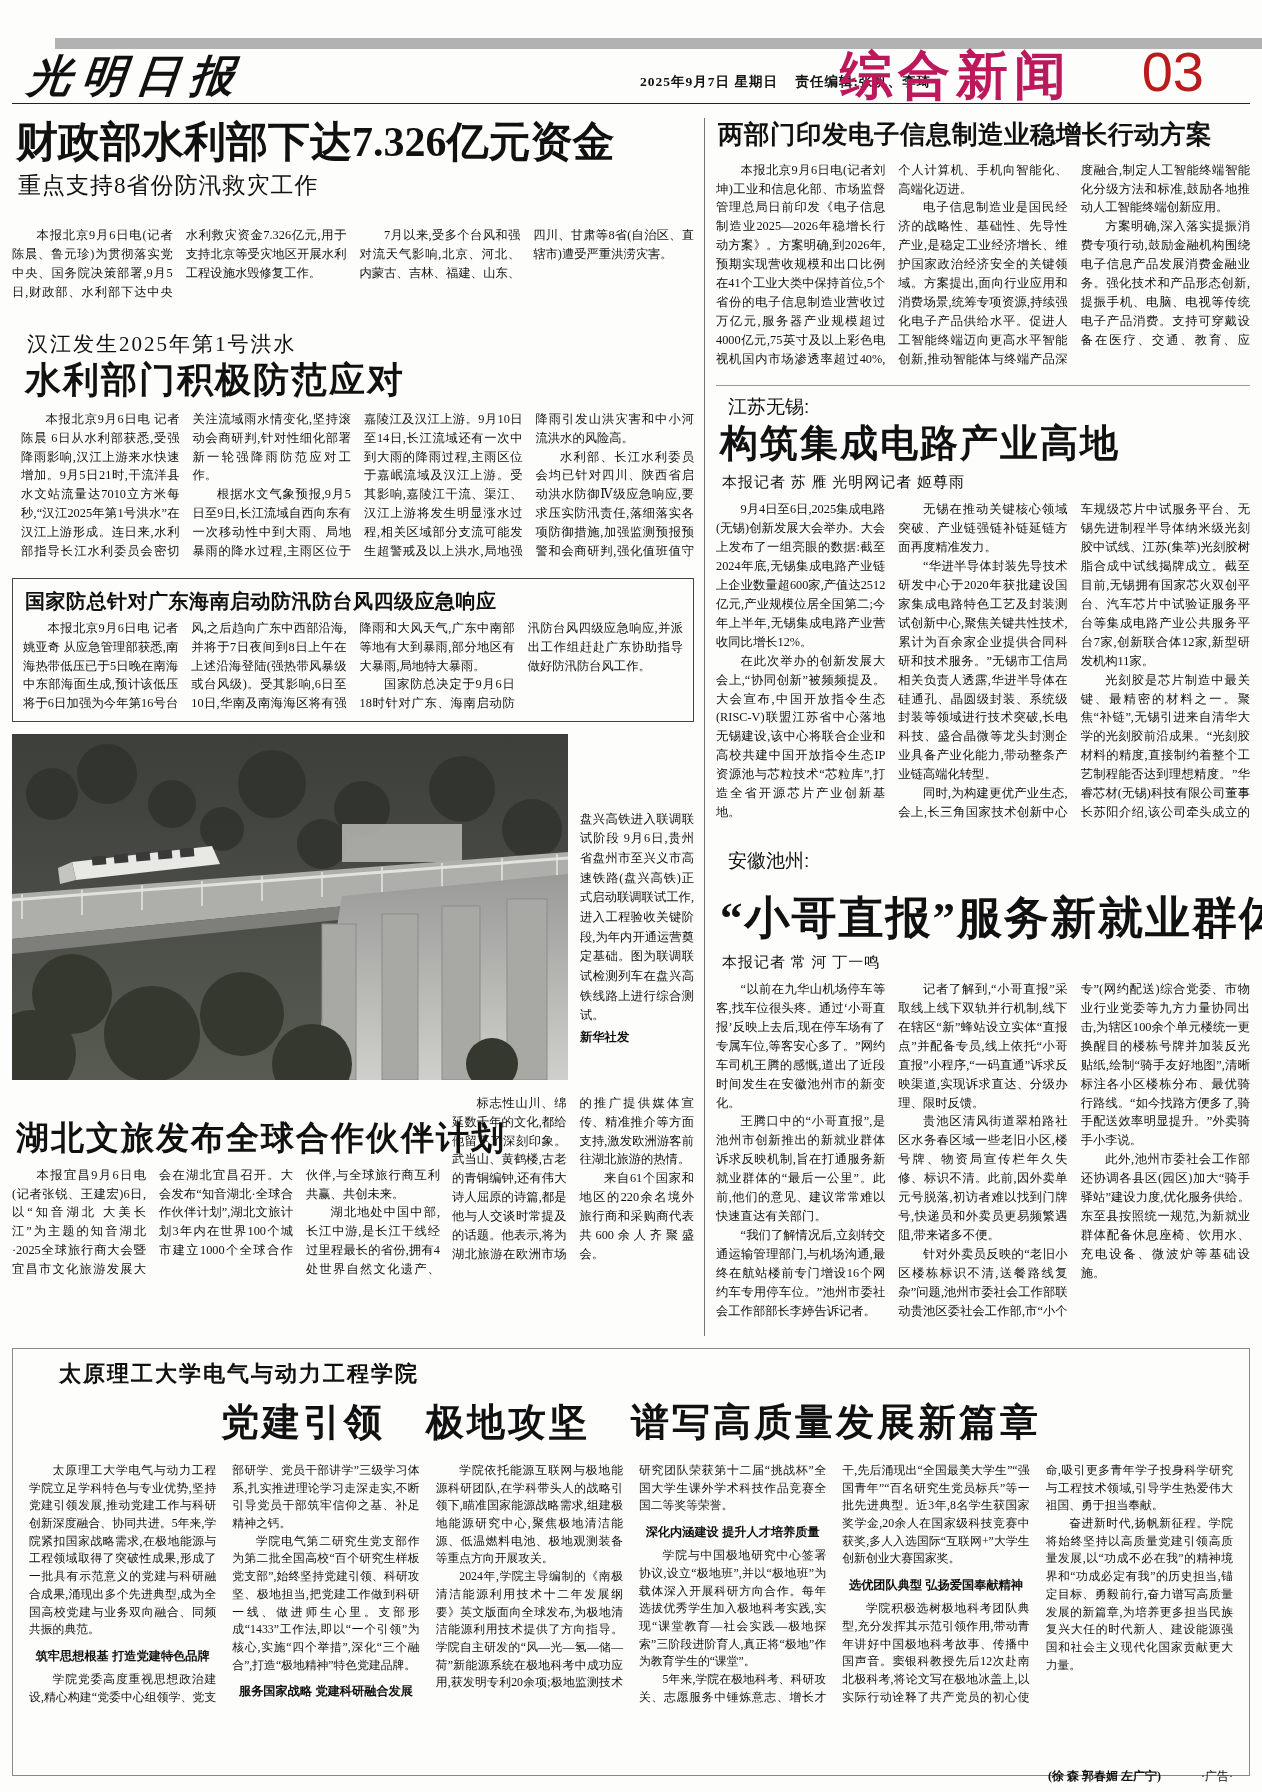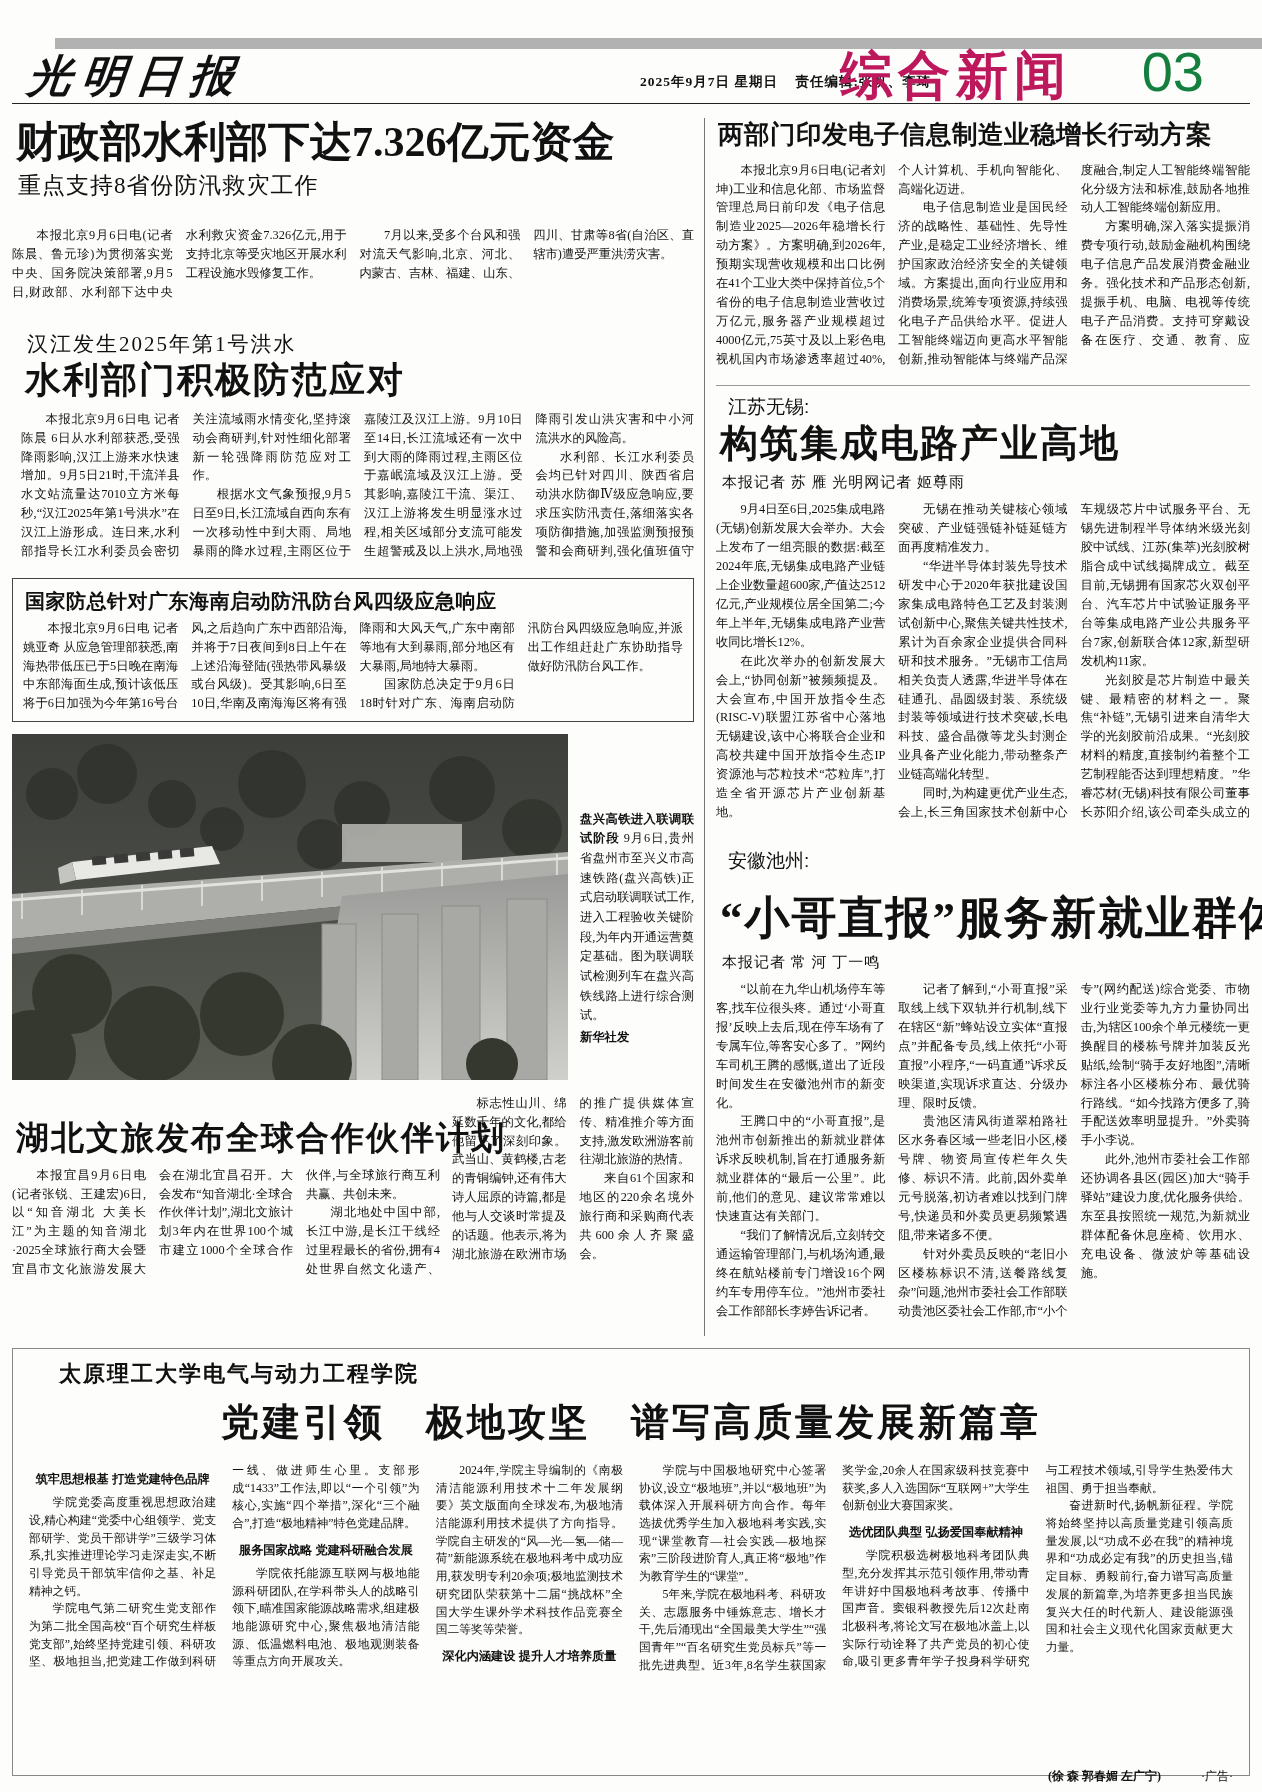--- a/index.html
+++ b/index.html
@@ -7,21 +7,21 @@
   .page{position:relative;width:1262px;height:1792px;background:#fdfdfc;margin:0 auto;
         font-family:"Liberation Serif","DejaVu Serif",serif;color:#111;overflow:hidden;}
   
   .topbar{position:absolute;left:55px;right:0;top:38px;height:11px;background:#b2b2b2;}
   .masthead{position:absolute;left:0;top:49px;width:100%;height:52px;}
   .logo{position:absolute;left:28px;top:-2px;font-size:44px;font-weight:bold;font-style:italic;
         letter-spacing:10px;transform:skewX(-6deg);font-family:"DejaVu Serif",serif;}
   .dateline{position:absolute;left:640px;top:24px;font-size:13.5px;font-weight:bold;letter-spacing:1px;}
   .sectionname{position:absolute;right:190px;top:-8px;font-size:52px;font-weight:bold;color:#be185d;
         letter-spacing:6px;font-family:"Liberation Sans",sans-serif;}
-  .pagenum{position:absolute;right:58px;top:-10px;font-size:56px;color:#15803d;
+  .pagenum{position:absolute;right:58px;top:-10px;font-size:56px;color:#b91c1c;
         font-family:"Liberation Sans",sans-serif;}
   .mastrule{position:absolute;left:12px;right:12px;top:103px;border-top:1.5px solid #222;}
   
   .vdivider{position:absolute;left:704px;top:118px;height:1218px;border-left:1px solid #777;}
   .leftcol{position:absolute;left:12px;top:112px;width:682px;}
   .rightcol{position:absolute;left:716px;top:112px;width:534px;}
   
   .hl-xl{font-size:42px;font-weight:bold;letter-spacing:0px;line-height:1.15;margin:6px 0 2px 4px;white-space:nowrap;}
   .subhead{font-size:23px;margin:4px 0 10px 6px;letter-spacing:1px;}
   .kicker{font-size:21px;margin:2px 0 0 6px;letter-spacing:2px;}
@@ -32,21 +32,21 @@
   .bodycols{font-size:12.3px;line-height:1.54;text-align:justify;overflow:hidden;}
   .cols4{column-count:4;column-gap:13px;}
   .cols3{column-count:3;column-gap:13px;}
   .cols2{column-count:2;column-gap:13px;}
   .para{margin:0;text-indent:2em;}
   .boxed{border:1px solid #444;padding:8px 10px 6px 10px;margin-top:10px;}
   
   .photoblock{display:flex;margin-top:12px;}
   .photo{width:556px;height:346px;background:#666;position:relative;overflow:hidden;flex:none;}
   .capcol{width:126px;margin-left:12px;padding-top:76px;font-size:12.3px;line-height:1.6;text-align:justify;}
-  .capcol .caplead{font-weight:bold;}
+  .capcol .caplead{font-weight:normal;}
   .capcredit{font-weight:bold;text-align:left;margin-top:2px;}
   
   .hubei{display:flex;margin-top:14px;}
   .hubei-left{width:428px;flex:none;}
   .hubei-right{width:254px;margin-left:12px;}
   
   .adsec{position:absolute;left:12px;top:1348px;width:1238px;height:428px;border:1px solid #888;
          padding:10px 16px 6px 16px;}
   .ad-kicker{font-size:22px;font-weight:bold;letter-spacing:2px;margin-left:30px;}
   .ad-headline{font-size:38px;font-weight:bold;text-align:center;letter-spacing:3px;margin:8px 0 14px 0;}
@@ -238,20 +238,23 @@
           <p class="para">针对外卖员反映的“老旧小区楼栋标识不清,送餐路线复杂”问题,池州市委社会工作部联动贵池区委社会工作部,市“小个专”(网约配送)综合党委、市物业行业党委等九方力量协同出击,为辖区100余个单元楼统一更换醒目的楼栋号牌并加装反光贴纸,绘制“骑手友好地图”,清晰标注各小区楼栋分布、最优骑行路线。“如今找路方便多了,骑手配送效率明显提升。”外卖骑手小李说。</p>
           <p class="para">此外,池州市委社会工作部还协调各县区(园区)加大“骑手驿站”建设力度,优化服务供给。东至县按照统一规范,为新就业群体配备休息座椅、饮用水、充电设备、微波炉等基础设施。</p>
         </div>
     </div>
   </div>
 
   <div class="adsec">
     <div class="ad-kicker">太原理工大学电气与动力工程学院</div>
     <div class="ad-headline">党建引领　极地攻坚　谱写高质量发展新篇章</div>
     <div class="ad-cols">
+      <div>
+          <p class="para">太原理工大学电气与动力工程学院立足学科特色与专业优势,坚持党建引领发展,推动党建工作与科研创新深度融合、协同共进。5年来,学院紧扣国家战略需求,在极地能源与工程领域取得了突破性成果,形成了一批具有示范意义的党建与科研融合成果,涌现出多个先进典型,成为全国高校党建与业务双向融合、同频共振的典范。</p>
+        </div>
       <div class="ad-subhead">筑牢思想根基  打造党建特色品牌</div>
       <div>
           <p class="para">学院党委高度重视思想政治建设,精心构建“党委中心组领学、党支部研学、党员干部讲学”三级学习体系,扎实推进理论学习走深走实,不断引导党员干部筑牢信仰之基、补足精神之钙。</p>
           <p class="para">学院电气第二研究生党支部作为第二批全国高校“百个研究生样板党支部”,始终坚持党建引领、科研攻坚、极地担当,把党建工作做到科研一线、做进师生心里。支部形成“1433”工作法,即以“一个引领”为核心,实施“四个举措”,深化“三个融合”,打造“极地精神”特色党建品牌。</p>
         </div>
       <div class="ad-subhead">服务国家战略  党建科研融合发展</div>
       <div>
           <p class="para">学院依托能源互联网与极地能源科研团队,在学科带头人的战略引领下,瞄准国家能源战略需求,组建极地能源研究中心,聚焦极地清洁能源、低温燃料电池、极地观测装备等重点方向开展攻关。</p>
           <p class="para">2024年,学院主导编制的《南极清洁能源利用技术十二年发展纲要》英文版面向全球发布,为极地清洁能源利用技术提供了方向指导。学院自主研发的“风—光—氢—储—荷”新能源系统在极地科考中成功应用,获发明专利20余项;极地监测技术研究团队荣获第十二届“挑战杯”全国大学生课外学术科技作品竞赛全国二等奖等荣誉。</p>
         </div>

